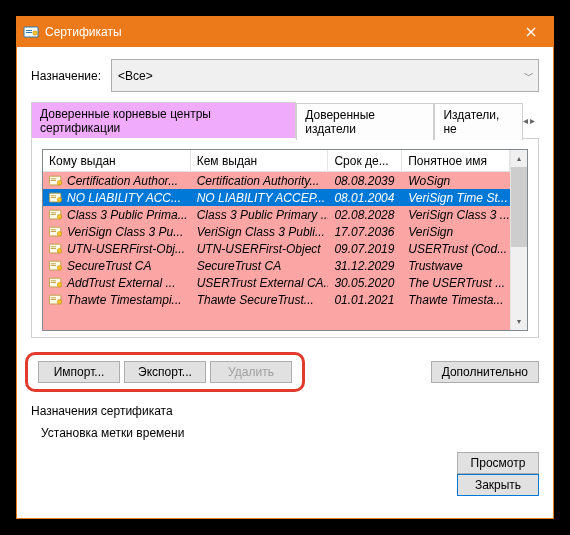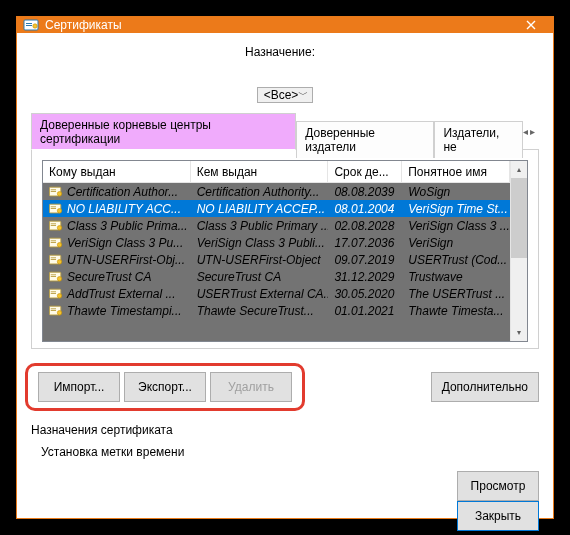--- a/index.html
+++ b/index.html
@@ -13,21 +13,21 @@
     overflow: hidden;
   }
   .window {
     position: absolute;
     left: 16px; top: 16px;
     width: 538px; height: 503px;
     background: #fff;
     border: 1px solid #e87a1a;
   }
   .titlebar {
-    height: 16px;
+    height: 30px;
     background: #ec7a1a;
     display: flex;
     align-items: center;
     padding: 0 0 0 6px;
     color: #fff;
   }
   .titlebar .icon-slot {
     width: 16px; height: 16px;
     margin-right: 6px;
     display: flex; align-items: center; justify-content: center;
@@ -39,27 +39,25 @@
     display: flex; align-items: center; justify-content: center;
     color: #fff;
   }
   .titlebar .close svg { width: 10px; height: 10px; }
   .body {
     padding: 12px 14px 10px 14px;
   }
   .row-purpose {
     display: flex; align-items: center;
     margin-bottom: 10px;
-    gap: 28px;
-    flex-direction: column;
   }
   .row-purpose label { width: 80px; }
   .combo {
     flex: 1;
-    height: 27px;
+    height: 33px;
     border: 1px solid #adadad;
     background: #f0f0f0;
     display: flex; align-items: center;
     padding: 0 4px 0 6px;
     justify-content: space-between;
   }
   .combo .chev { font-size: 10px; color: #555; }
   .tabs {
     display: flex;
     border-bottom: 1px solid #d0d0d0;
@@ -70,21 +68,21 @@
     border: 1px solid #d0d0d0;
     border-bottom: none;
     background: #f0abfc;
     margin-right: 0px;
     margin-bottom: -1px;
     font-size: 12px;
     position: relative;
   }
   .tab.inactive {
     background: #fdfdfd;
-    top: 8px;
+    top: 1px;
     color: #000;
   }
   .tab.active {
     border-bottom: 1px solid #fff;
     z-index: 2;
   }
   .tab-nav-arrows {
     margin-left: auto;
     display:flex;
     align-items:center;
@@ -94,21 +92,21 @@
     padding-right:4px;
   }
   .list-wrap {
     border: 1px solid #d0d0d0;
     border-top: none;
     padding: 10px 10px 6px 10px;
     background:#fff;
   }
   .list {
     border: 1px solid #828790;
-    background: #737373;
+    background: #fca5a5;
     position: relative;
     height: 182px;
     display: flex;
   }
   .list-inner { flex:1; overflow:hidden; }
   .headers {
     display: flex;
     background: #fff;
     border-bottom: 1px solid #e5e5e5;
     height: 22px;
@@ -172,21 +170,21 @@
     align-items:center;
   }
   .btn-row .left-group {
     display:flex; gap:4px;
     border: 3px solid #e23b2e;
     border-radius: 10px;
     padding: 6px 10px;
     margin-left: -6px;
   }
   .btn {
-    height: 30px;
+    height: 22px;
     min-width: 82px;
     padding: 0 10px;
     background: #e1e1e1;
     border: 1px solid #adadad;
     font-size: 12px;
     display:inline-flex; align-items:center; justify-content:center;
     font-family: inherit;
   }
   .btn[disabled] { color:#a0a0a0; }
   .btn.default { border: 1px solid #0078d7; }

